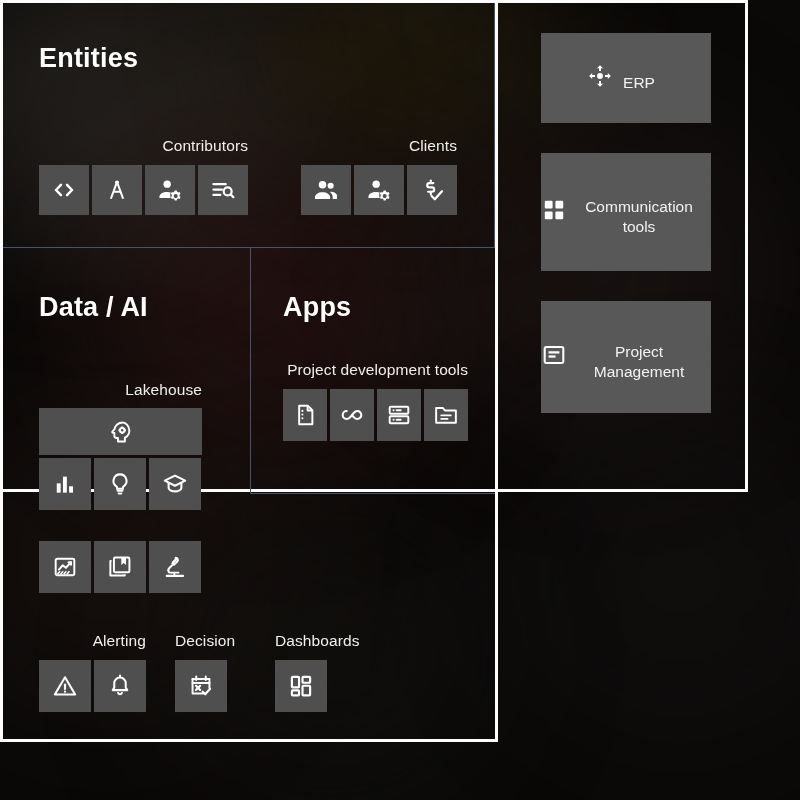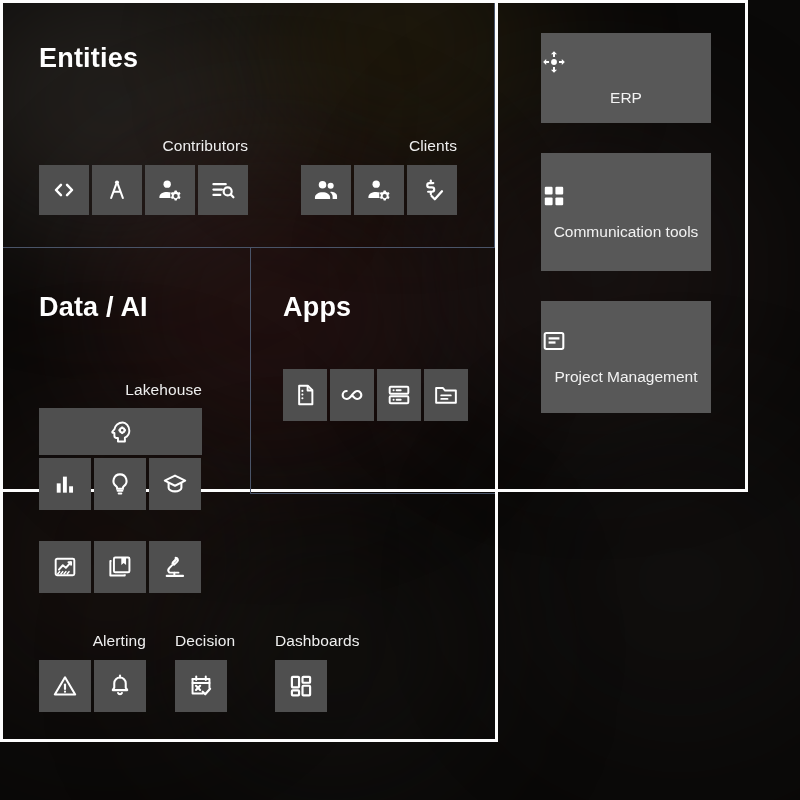--- a/index.html
+++ b/index.html
@@ -31,21 +31,21 @@
   .divider{position:absolute;background:#4a5468;}
 
   
   .sec-title{color:#ffffff;font-size:27px;font-weight:bold;letter-spacing:.2px;}
   .grp-label{color:#efefef;font-size:15.5px;font-weight:400;letter-spacing:.1px;line-height:20px;text-align:right;}
 
   .tile{background:#4f4f4f;display:flex;align-items:center;justify-content:center;box-sizing:border-box;}
   .tile svg{display:block;}
   .tilerow{display:flex;gap:3px;}
 
-  .card{background:#585858;display:flex;flex-direction:column;justify-content:center;
+  .card{background:#585858;display:flex;flex-direction:row;align-items:center;justify-content:center;
         box-sizing:border-box;color:#f2f2f2;}
   .card .cardlabel{font-size:15.5px;line-height:20px;text-align:center;margin-top:9px;padding:0 10px;}
 
   .abs{position:absolute;}
 </style>
 </head>
 <body>
 
 <div id="stage">
 
@@ -297,20 +297,21 @@
             </svg>
           </div>
         </div>
       </div>
 
       <div class="abs" style="left:280px;top:289px;">
         <div class="sec-title">Apps</div>
       </div>
 
       <div class="abs" style="left:280px;top:357px;width:185px;">
+        <div class="grp-label">Project development tools</div>
         <div class="tilerow" style="margin-top:9px;">
           <div class="tile" style="width:52px;height:52px;">
             <svg width="26" height="26" viewBox="0 0 24 24" fill="none" stroke="#fff" stroke-width="1.8" stroke-linejoin="round">
               <path d="M6.6 3.4h8l4.2 4.2v13H6.6V3.4Z"></path>
               <polyline points="14.4,3.4 14.4,7.8 18.8,7.8"></polyline>
               <circle cx="9.6" cy="8.2" r=".95" fill="#fff" stroke="none"></circle>
               <circle cx="9.6" cy="11.6" r=".95" fill="#fff" stroke="none"></circle>
               <circle cx="9.6" cy="15" r=".95" fill="#fff" stroke="none"></circle>
             </svg>
           </div>

